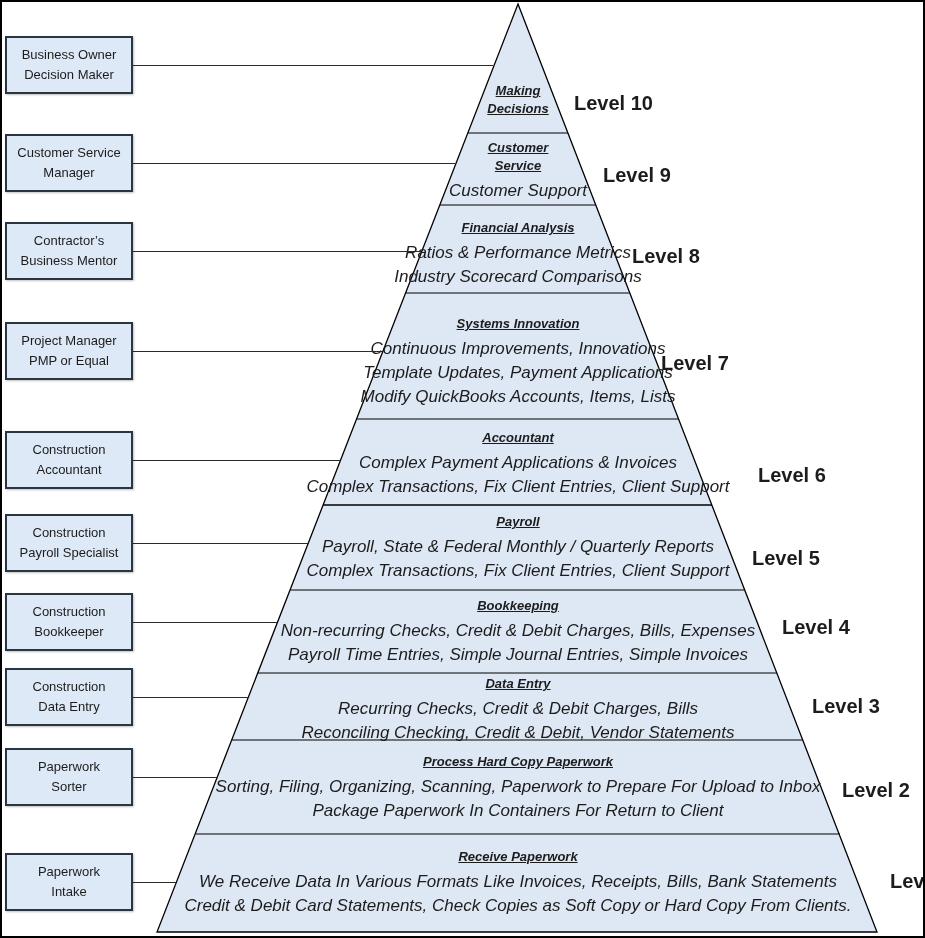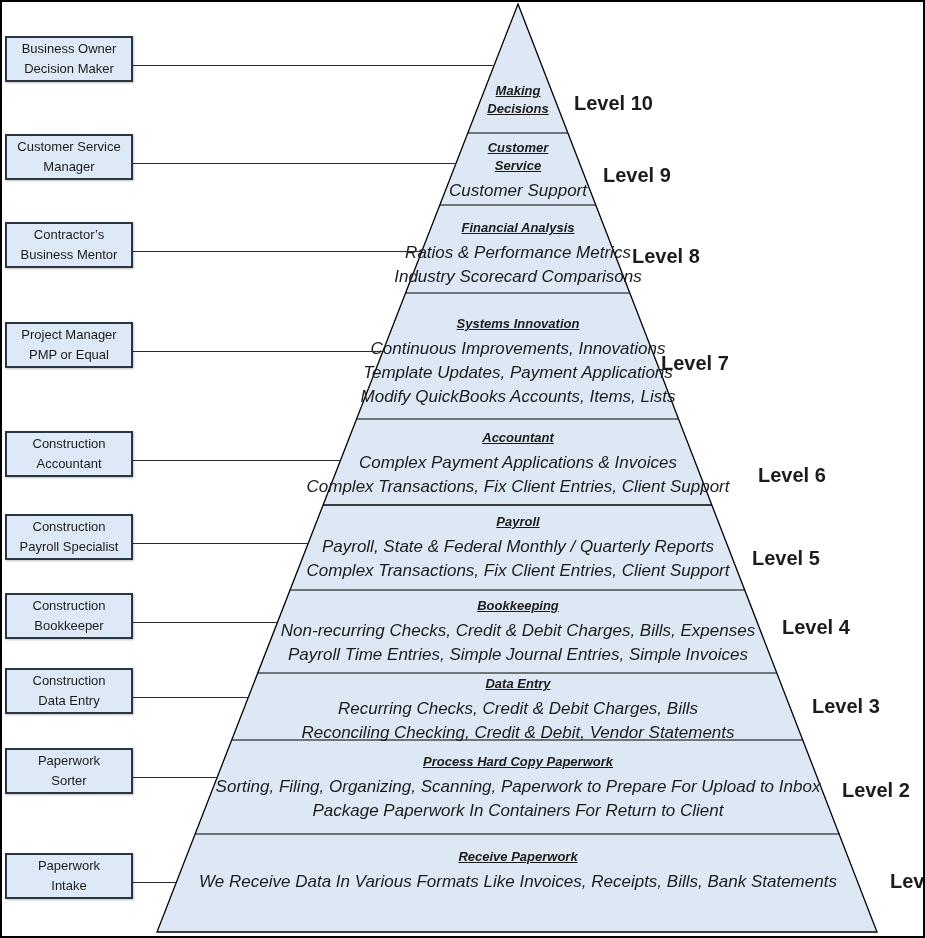--- a/index.html
+++ b/index.html
@@ -43,21 +43,21 @@
   .level-badge {
     position: absolute;
     font-size: 20px;
     font-weight: bold;
     white-space: nowrap;
   }
   .role-box {
     position: absolute;
     left: 3px;
     width: 128px;
-    height: 46px;
+    height: 58px;
     background: #dee9f7;
     border: 2px solid #2a3542;
     box-shadow: 1px 1px 2px rgba(0,0,0,0.25);
     display: flex;
     align-items: center;
     justify-content: center;
     text-align: center;
   }
   .role-label {
     font-size: 13px;
@@ -138,20 +138,21 @@
 
   <div class="level-text" style="left:516px; top:751px;">
     <div class="lvl-title">Process Hard Copy Paperwork</div>
     <div class="lvl-line">Sorting, Filing, Organizing, Scanning, Paperwork to Prepare For Upload to Inbox</div>
     <div class="lvl-line">Package Paperwork In Containers For Return to Client</div>
   </div>
 
   <div class="level-text" style="left:516px; top:846px;">
     <div class="lvl-title">Receive Paperwork</div>
     <div class="lvl-line">We Receive Data In Various Formats Like Invoices, Receipts, Bills, Bank Statements</div>
+    <div class="lvl-line">Credit &amp; Debit Card Statements, Check Copies as Soft Copy or Hard Copy From Clients.</div>
   </div>
 
   <div class="level-badge" style="left:572px; top:90px;">Level 10</div>
   <div class="level-badge" style="left:601px; top:162px;">Level 9</div>
   <div class="level-badge" style="left:630px; top:243px;">Level 8</div>
   <div class="level-badge" style="left:659px; top:350px;">Level 7</div>
   <div class="level-badge" style="left:720px; top:462px;padding-left:36px;">Level 6</div>
   <div class="level-badge" style="left:750px; top:545px;">Level 5</div>
   <div class="level-badge" style="left:780px; top:614px;">Level 4</div>
   <div class="level-badge" style="left:810px; top:693px;">Level 3</div>

